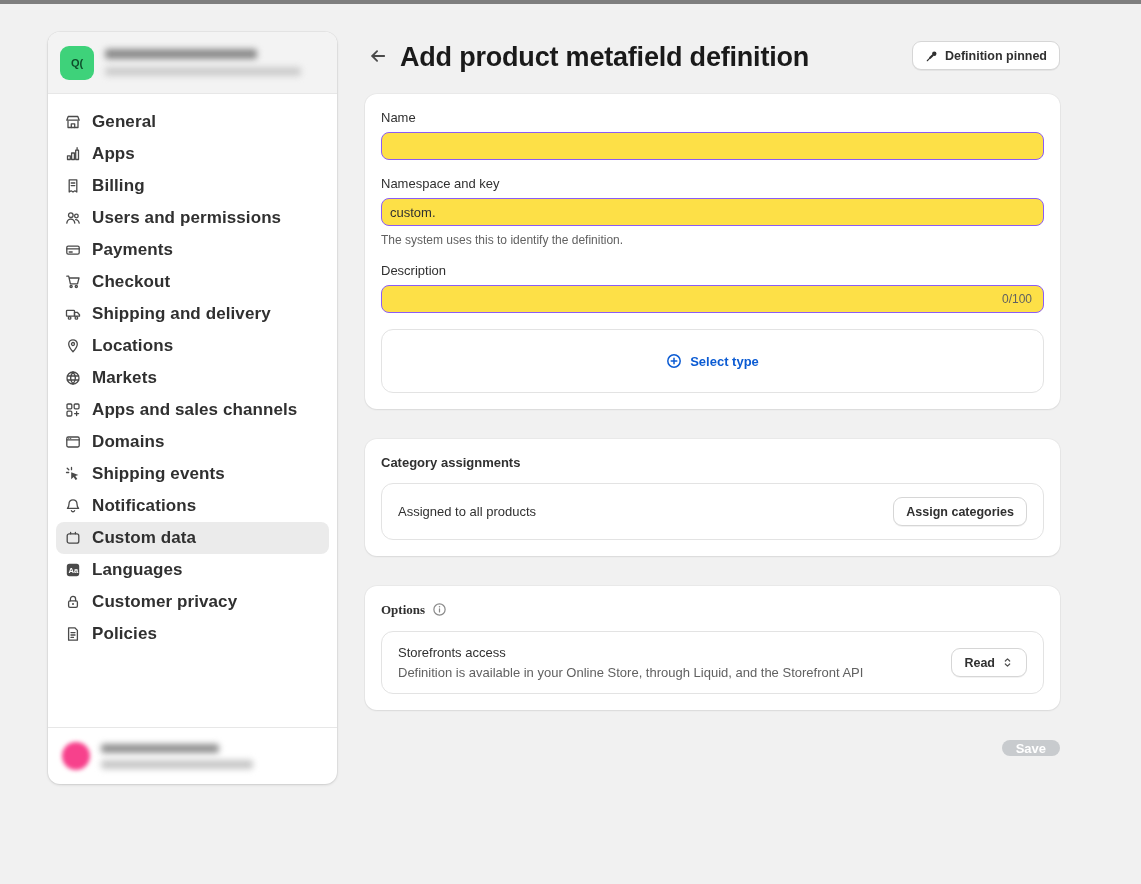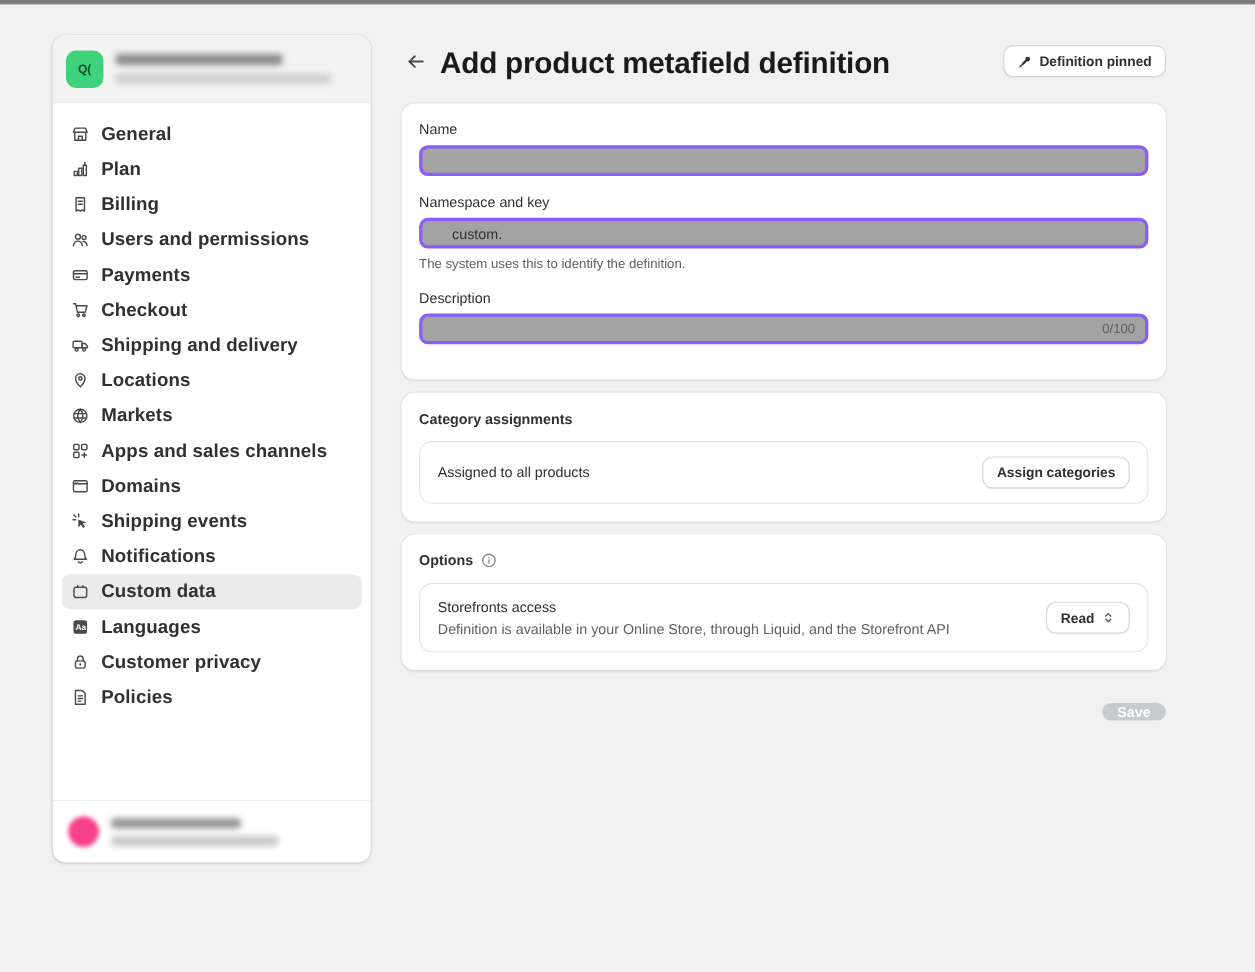--- a/index.html
+++ b/index.html
@@ -54,44 +54,44 @@
   .btn {
     height:29px; background:#fff; border:1px solid #d6d6d6; border-radius:9px;
     padding:0 12px; font-size:12.5px; font-weight:600; color:#303030;
     display:inline-flex; align-items:center; gap:6px; cursor:pointer;
     box-shadow:0 1px 0 rgba(0,0,0,.05); font-family:inherit; white-space:nowrap;
   }
   .pinned-btn { position:absolute; right:0; top:1px; }
   .pinned-btn .ic { width:14px; height:14px; color:#303030; display:flex; }
 
   .card {
-    background:#fff; border-radius:12px; padding:16px; margin-bottom:12px;
+    background:#fff; border-radius:12px; padding:16px; margin-bottom:30px;
     box-shadow:0 1px 2px rgba(0,0,0,.07), 0 0 0 1px rgba(0,0,0,.03);
   }
   .field-label { font-size:13px; color:#303030; margin-bottom:7px; }
   .text-input {
-    width:100%; height:28px; border:3px solid #8b5cf6; border-radius:8px; background:#a3a3a3;
-    padding:0 27px; font-size:13px; color:#303030; font-family:inherit; outline:none;
+    width:100%; height:28px; border:1px solid #8b5cf6; border-radius:8px; background:#fde047;
+    padding:0 8px; font-size:13px; color:#303030; font-family:inherit; outline:none;
   }
   .field { margin-bottom:16px; }
   .help-text { font-size:12px; color:#616161; margin-top:7px; }
   .desc-wrap { position:relative; }
   .desc-wrap .text-input { padding-right:54px; }
   .char-counter { position:absolute; right:12px; top:50%; transform:translateY(-50%); font-size:12px; color:#616161; }
 
   .select-type-box {
     border:1px solid #e3e3e3; border-radius:12px; height:64px;
     display:flex; align-items:center; justify-content:center; gap:8px;
     color:var(--accent-blue,#0b5bd3); cursor:pointer;
   }
   .select-type-box .ic { width:16px; height:16px; display:flex; }
   .select-type-box .lb { font-size:13px; font-weight:700; }
 
   .section-title { font-size:13px; font-weight:700; color:#303030; }
-  .section-head { display:flex; align-items:center; gap:7px; }
+  .section-head { display:flex; align-items:flex-start; gap:7px;font-family:Liberation Serif, serif; }
   .info-ic { width:15px; height:15px; color:#8a8a8a; display:flex; }
   .inner-box {
     margin-top:13px; border:1px solid #e3e3e3; border-radius:12px;
     padding:13px 16px; display:flex; align-items:center; gap:12px;
   }
   .inner-box .grow { flex:1; }
   .row-main-text { font-size:13px; color:#303030; }
   .row-title { font-size:13px; color:#303030; margin-bottom:5px; }
   .row-desc { font-size:13px; color:#616161; }
   .updown-ic { width:13px; height:13px; color:#505050; display:flex; }
@@ -128,21 +128,21 @@
       </div>
       <div class="nav-item">
         <span class="ic">
           <svg width="100%" height="100%" viewBox="0 0 16 16" fill="none" stroke="currentColor" stroke-width="1.3" stroke-linecap="round" stroke-linejoin="round">
             <path d="M2.5 13.5V9.8h2.8v3.7z"></path>
             <path d="M6.6 13.5V7h2.8v6.5z"></path>
             <path d="M10.7 13.5V4.2h2.8v9.3z"></path>
             <path d="M12.1 4V1.7"></path>
           </svg>
         </span>
-        <span class="lb">Plan</span>
+        <span class="lb">Apps</span>
       </div>
       <div class="nav-item">
         <span class="ic">
           <svg width="100%" height="100%" viewBox="0 0 16 16" fill="none" stroke="currentColor" stroke-width="1.3" stroke-linecap="round" stroke-linejoin="round">
             <path d="M4.2 1.8h7.6v12.2l-1.9-1.2-1.9 1.2-1.9-1.2-1.9 1.2z"></path>
             <path d="M6.2 5h3.6M6.2 7.6h3.6"></path>
           </svg>
         </span>
         <span class="lb">Billing</span>
       </div>
@@ -325,20 +325,29 @@
       <input class="text-input" type="text" value="custom." style="">
       <div class="help-text">The system uses this to identify the definition.</div>
     </div>
     <div class="field">
       <div class="field-label">Description</div>
       <div class="desc-wrap">
         <input class="text-input" type="text" value="" style="">
         <span class="char-counter">0/100</span>
       </div>
     </div>
+    <div class="select-type-box">
+      <span class="ic">
+          <svg width="100%" height="100%" viewBox="0 0 16 16" fill="none" stroke="currentColor" stroke-width="1.3" stroke-linecap="round" stroke-linejoin="round">
+            <circle cx="8" cy="8" r="6.2" stroke-width="1.5"></circle>
+            <path d="M8 5.2v5.6M5.2 8h5.6" stroke-width="1.5"></path>
+          </svg>
+        </span>
+      <span class="lb">Select type</span>
+    </div>
   </section>
 
   <section class="card">
     <div class="section-title">Category assignments</div>
     <div class="inner-box">
       <div class="row-main-text grow">Assigned to all products</div>
       <button class="btn">
         <span>Assign categories</span>
       </button>
     </div>

